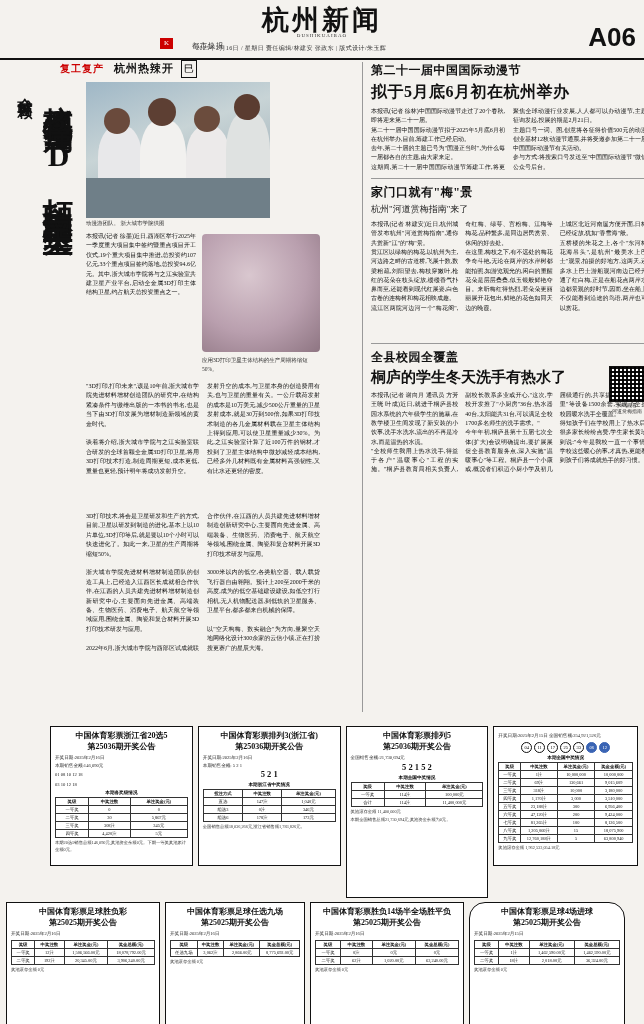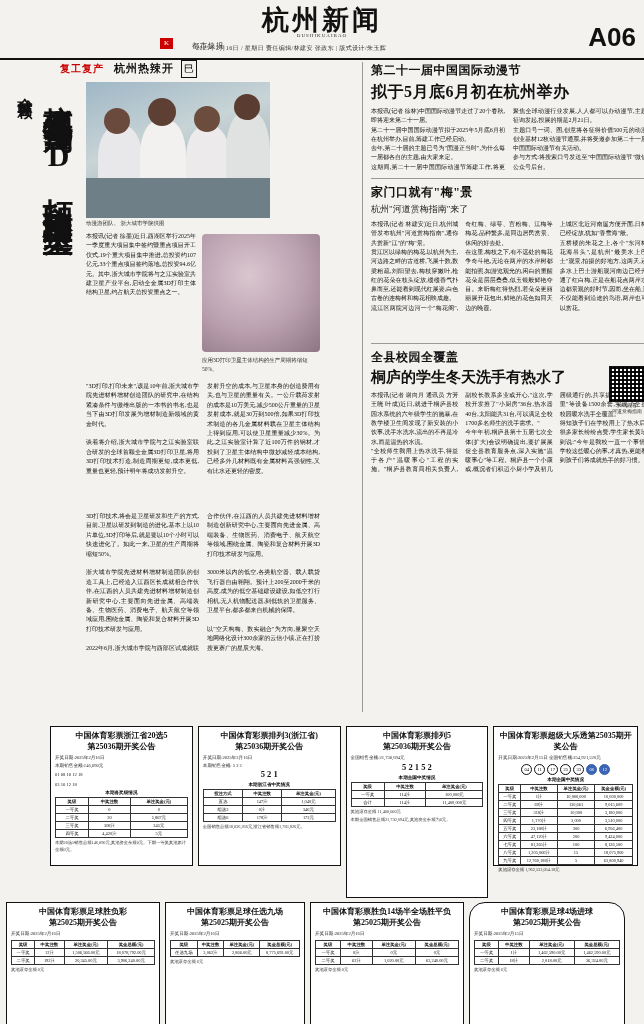--- a/index.html
+++ b/index.html
@@ -276,21 +276,20 @@
                 <td>114注</td>
                 <td>11,400,000元</td>
               </tr>
         </tbody>
           </table>
         <div class="lb-note">奖池滚存金额 11,400,000元</div>
         <div class="lb-note">本期全国销售总额21,730,694元,奖池资金余额为0元。</div>
       </div>
 
       <div class="lot-box" style="width:156px;height:140px;">
-        <div class="lb-t">中国体育彩票超级大乐透第25035期开奖公告</div>
         <div class="lb-meta">开奖日期:2025年2月15日    全国销售额:254,921,526元</div>
         <div class="balls">
           <span class="ball">04</span>
           <span class="ball">11</span>
           <span class="ball">17</span>
           <span class="ball">25</span>
           <span class="ball">33</span>
           <span class="ball blue">06</span>
           <span class="ball blue">12</span>
         </div>

